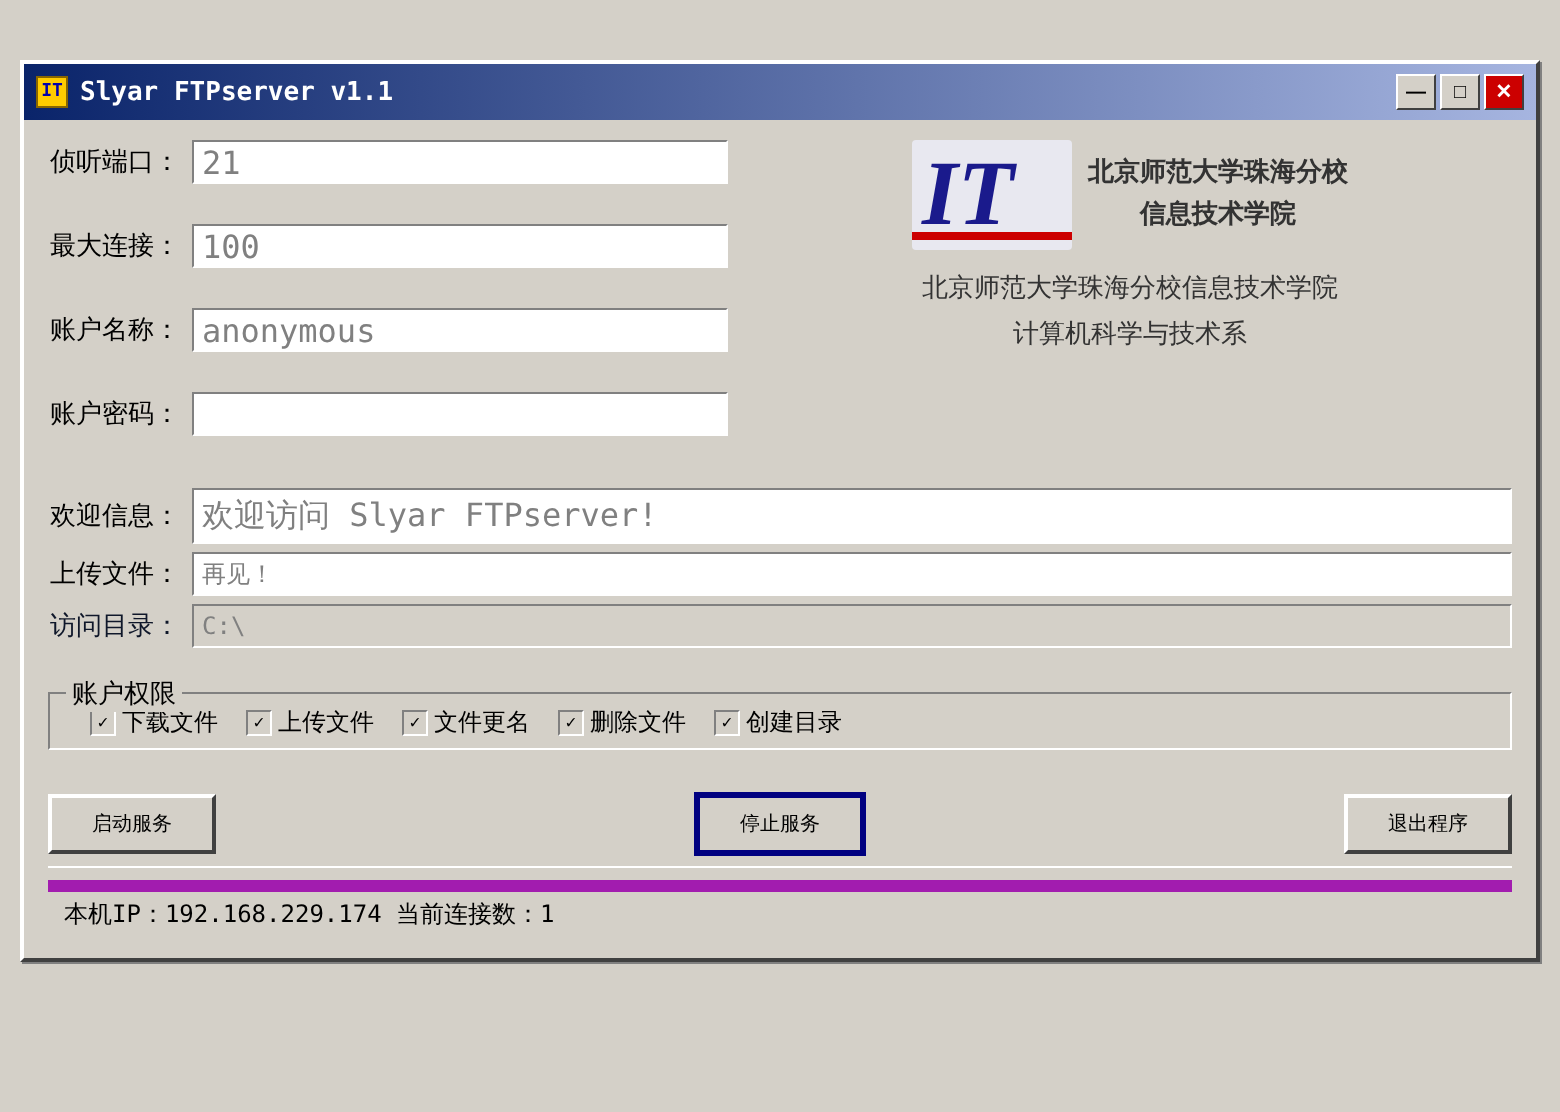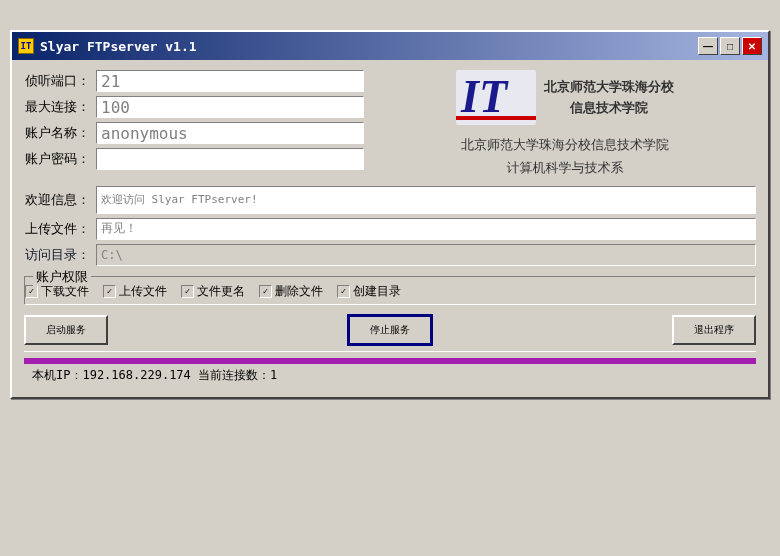--- a/index.html
+++ b/index.html
@@ -93,21 +93,21 @@
       margin-bottom: 6px;
     }
 
     .form-section {
       flex: 0 0 340px;
     }
 
     .form-row {
       display: flex;
       align-items: center;
-      margin-bottom: 4px;
+      margin-bottom: 20px;
     }
 
     .form-label {
       width: 72px;
       text-align: right;
       padding-right: 6px;
       font-size: 13px;
       white-space: nowrap;
     }
 
@@ -187,22 +187,22 @@
       font-size: 12px;
       font-family: "SimSun", monospace;
       color: #808080;
     }
 
     
     .permissions-box {
       border: 1px solid #808080;
       border-right-color: #ffffff;
       border-bottom-color: #ffffff;
-      padding: 4px 0;
-      margin: 10px 0;
+      padding: 4px 20px;
+      margin: 22px 0;
       position: relative;
     }
 
     .permissions-title {
       position: absolute;
       top: -9px;
       left: 8px;
       background: #d4d0c8;
       padding: 0 3px;
       font-size: 13px;
@@ -334,21 +334,21 @@
         </div>
         <div class="info-text">
           <div>北京师范大学珠海分校信息技术学院</div>
           <div>计算机科学与技术系</div>
         </div>
       </div>
     </div>
 
     <div class="full-row">
       <span class="form-label">欢迎信息：</span>
-      <input class="form-input-wide" type="text" style="border-width: 1px; border-style: solid; border-color: rgb(128, 128, 128) rgb(255, 255, 255) rgb(255, 255, 255) rgb(128, 128, 128); border-image: initial; background: rgb(255, 255, 255); height: 22px; padding: 13px 4px; font-size: 11px; font-family: SimSun, monospace; color: rgb(128, 128, 128); flex: 1 1 0%;" value="欢迎访问 Slyar FTPserver!">
+      <input class="form-input-wide" type="text" style="border-width: 1px; border-style: solid; border-color: rgb(128, 128, 128) rgb(255, 255, 255) rgb(255, 255, 255) rgb(128, 128, 128); border-image: initial; background: rgb(255, 255, 255); height: 22px; padding: 13px 4px; font-size: 16px; font-family: SimSun, monospace; color: rgb(128, 128, 128); flex: 1 1 0%;" value="欢迎访问 Slyar FTPserver!">
     </div>
 
     <div class="full-row">
       <span class="form-label">上传文件：</span>
       <input class="form-input-wide" type="text" style="border-width: 1px; border-style: solid; border-color: rgb(128, 128, 128) rgb(255, 255, 255) rgb(255, 255, 255) rgb(128, 128, 128); border-image: initial; background: rgb(255, 255, 255); height: 22px; padding: 1px 4px; font-size: 12px; font-family: SimSun, monospace; color: rgb(128, 128, 128); flex: 1 1 0%;" value="再见！">
     </div>
 
     <div class="full-row">
       <span class="form-label" style="color:#0f172a;">访问目录：</span>
       <input class="form-input-wide" type="text" style="border-width: 1px; border-style: solid; border-color: rgb(128, 128, 128) rgb(255, 255, 255) rgb(255, 255, 255) rgb(128, 128, 128); border-image: initial; background: rgb(212, 208, 200); height: 22px; padding: 1px 4px; font-size: 12px; font-family: SimSun, monospace; color: rgb(128, 128, 128); flex: 1 1 0%;" value="C:\">

